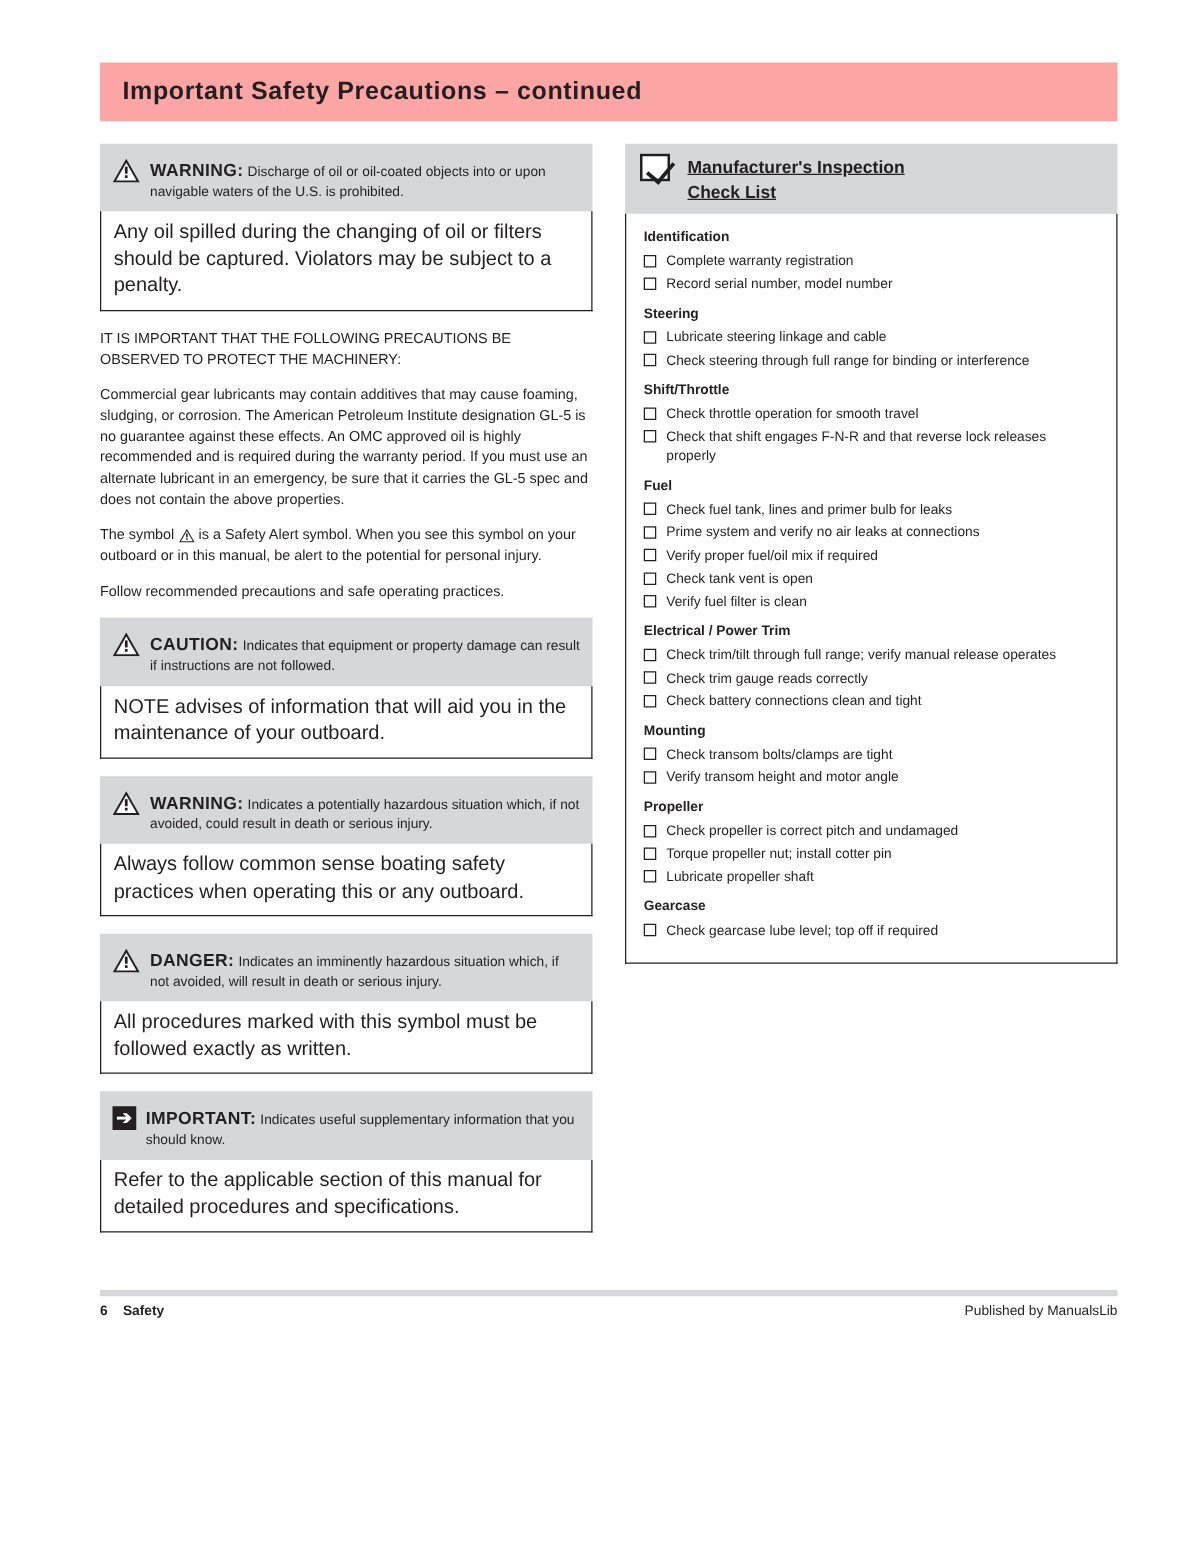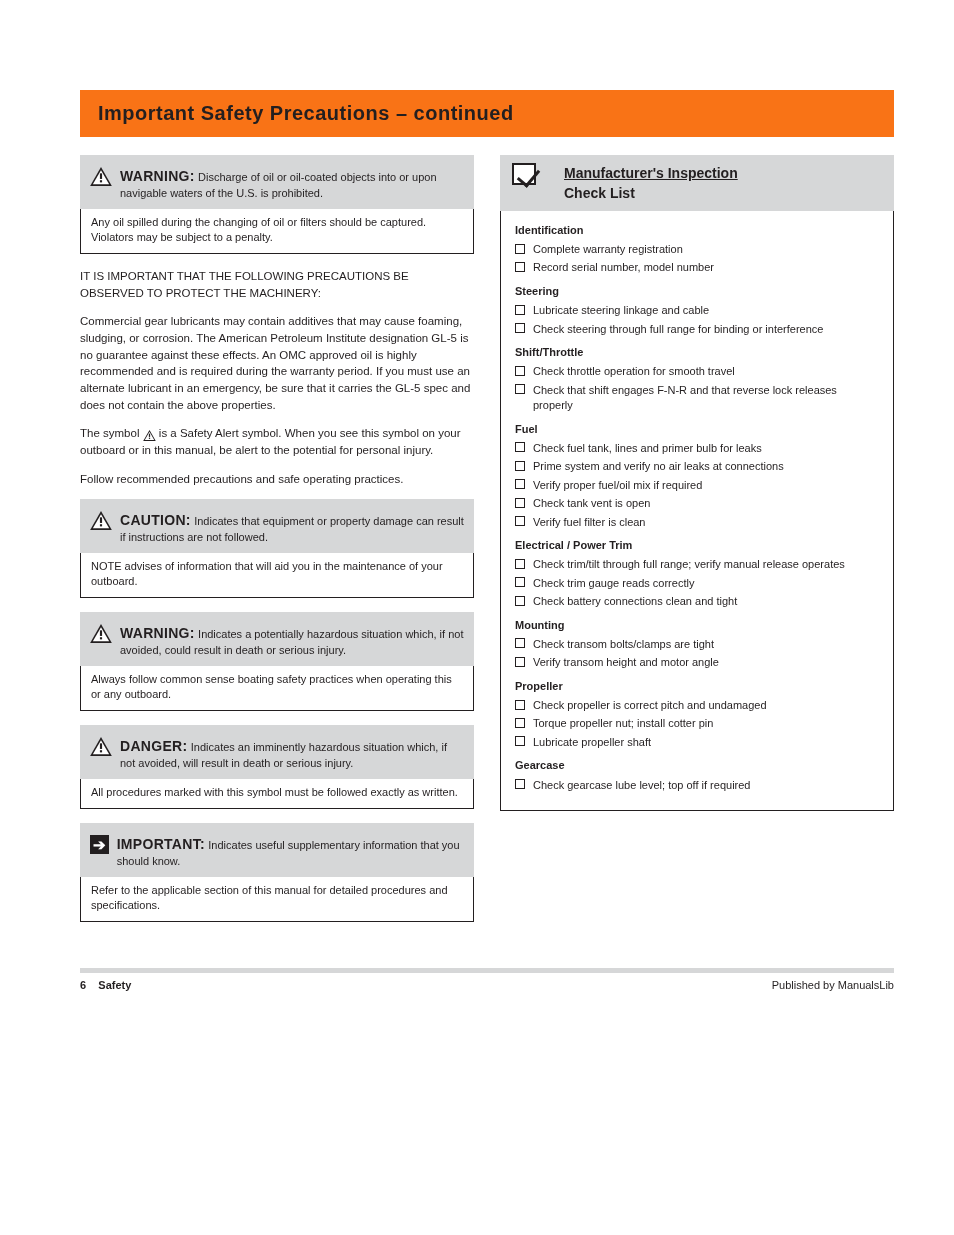--- a/index.html
+++ b/index.html
@@ -6,24 +6,23 @@
   body {
     font-family: Arial, Helvetica, sans-serif;
     font-size: 12px;
     color: #231f20;
     background: #fff;
     width: 954px;
     margin: 0 auto;
     padding: 50px 60px 30px 80px;
   }
   .title-bar {
-    background: #f97316;
+    background: #fca5a5;
     padding: 12px 18px;
     margin-bottom: 18px;
-    margin-top: 40px;
   }
   .title-bar .main { font-size: 20px; font-weight: bold; letter-spacing: 0.5px; }
   .columns { display: flex; gap: 26px; }
   .col-left { flex: 1; }
   .col-right { flex: 1; }
 
   .callout { margin-bottom: 14px; }
   .callout-head {
     background: #d6d7d8;
     padding: 5px 10px 8px 10px;
@@ -32,21 +31,21 @@
     gap: 8px;
     line-height: 1.3;
   }
   .callout-head.two-line { align-items: flex-start; padding-top: 12px; }
   .callout-head .label { font-weight: bold; font-size: 14px; letter-spacing: 0.3px; }
   .callout-head .suffix { font-size: 11px; }
   .callout-body {
     border: 1px solid #231f20;
     border-top: none;
     padding: 6px 10px 8px 10px;
-    font-size: 11px;
+    font-size: 16px;
     line-height: 1.35;
   }
 
   .warn-icon { width: 22px; height: 19px; display: inline-block; }
   .warn-icon svg { width: 22px; height: 19px; display: block; }
   .arrow-box {
     width: 22px; height: 19px;
     background: #231f20;
     color: #fff;
     display: inline-flex;
@@ -76,25 +75,25 @@
   }
 
   .bodytext { font-size: 11.5px; line-height: 1.45; margin-bottom: 12px; }
   .bodytext .small-warn { width: 13px; height: 11px; display:inline-block; vertical-align: middle; }
   .bodytext .small-warn svg { width: 13px; height: 11px; }
 
   .inst-head {
     background: #d6d7d8;
     padding: 8px 12px 10px 12px;
     display: flex;
-    gap: 28px;
+    gap: 14px;
     align-items: flex-start;
   }
   .inst-head .underline { text-decoration: underline; font-size: 14px; font-weight: bold; line-height: 1.55; }
-  .inst-head .sub-underline { font-size: 14px; font-weight: bold; margin-top: 32px; }
+  .inst-head .sub-underline { text-decoration: underline; font-size: 14px; font-weight: bold; margin-top: 32px; }
 
   .inst-body {
     border: 1px solid #231f20;
     border-top: none;
     padding: 4px 14px 14px 14px;
     font-size: 11px;
     line-height: 1.4;
   }
   .inst-section-title { font-weight: bold; font-size: 11px; margin: 8px 0 4px 0; }
   .chk-item { display: flex; align-items: flex-start; gap: 8px; margin: 3px 0; }

